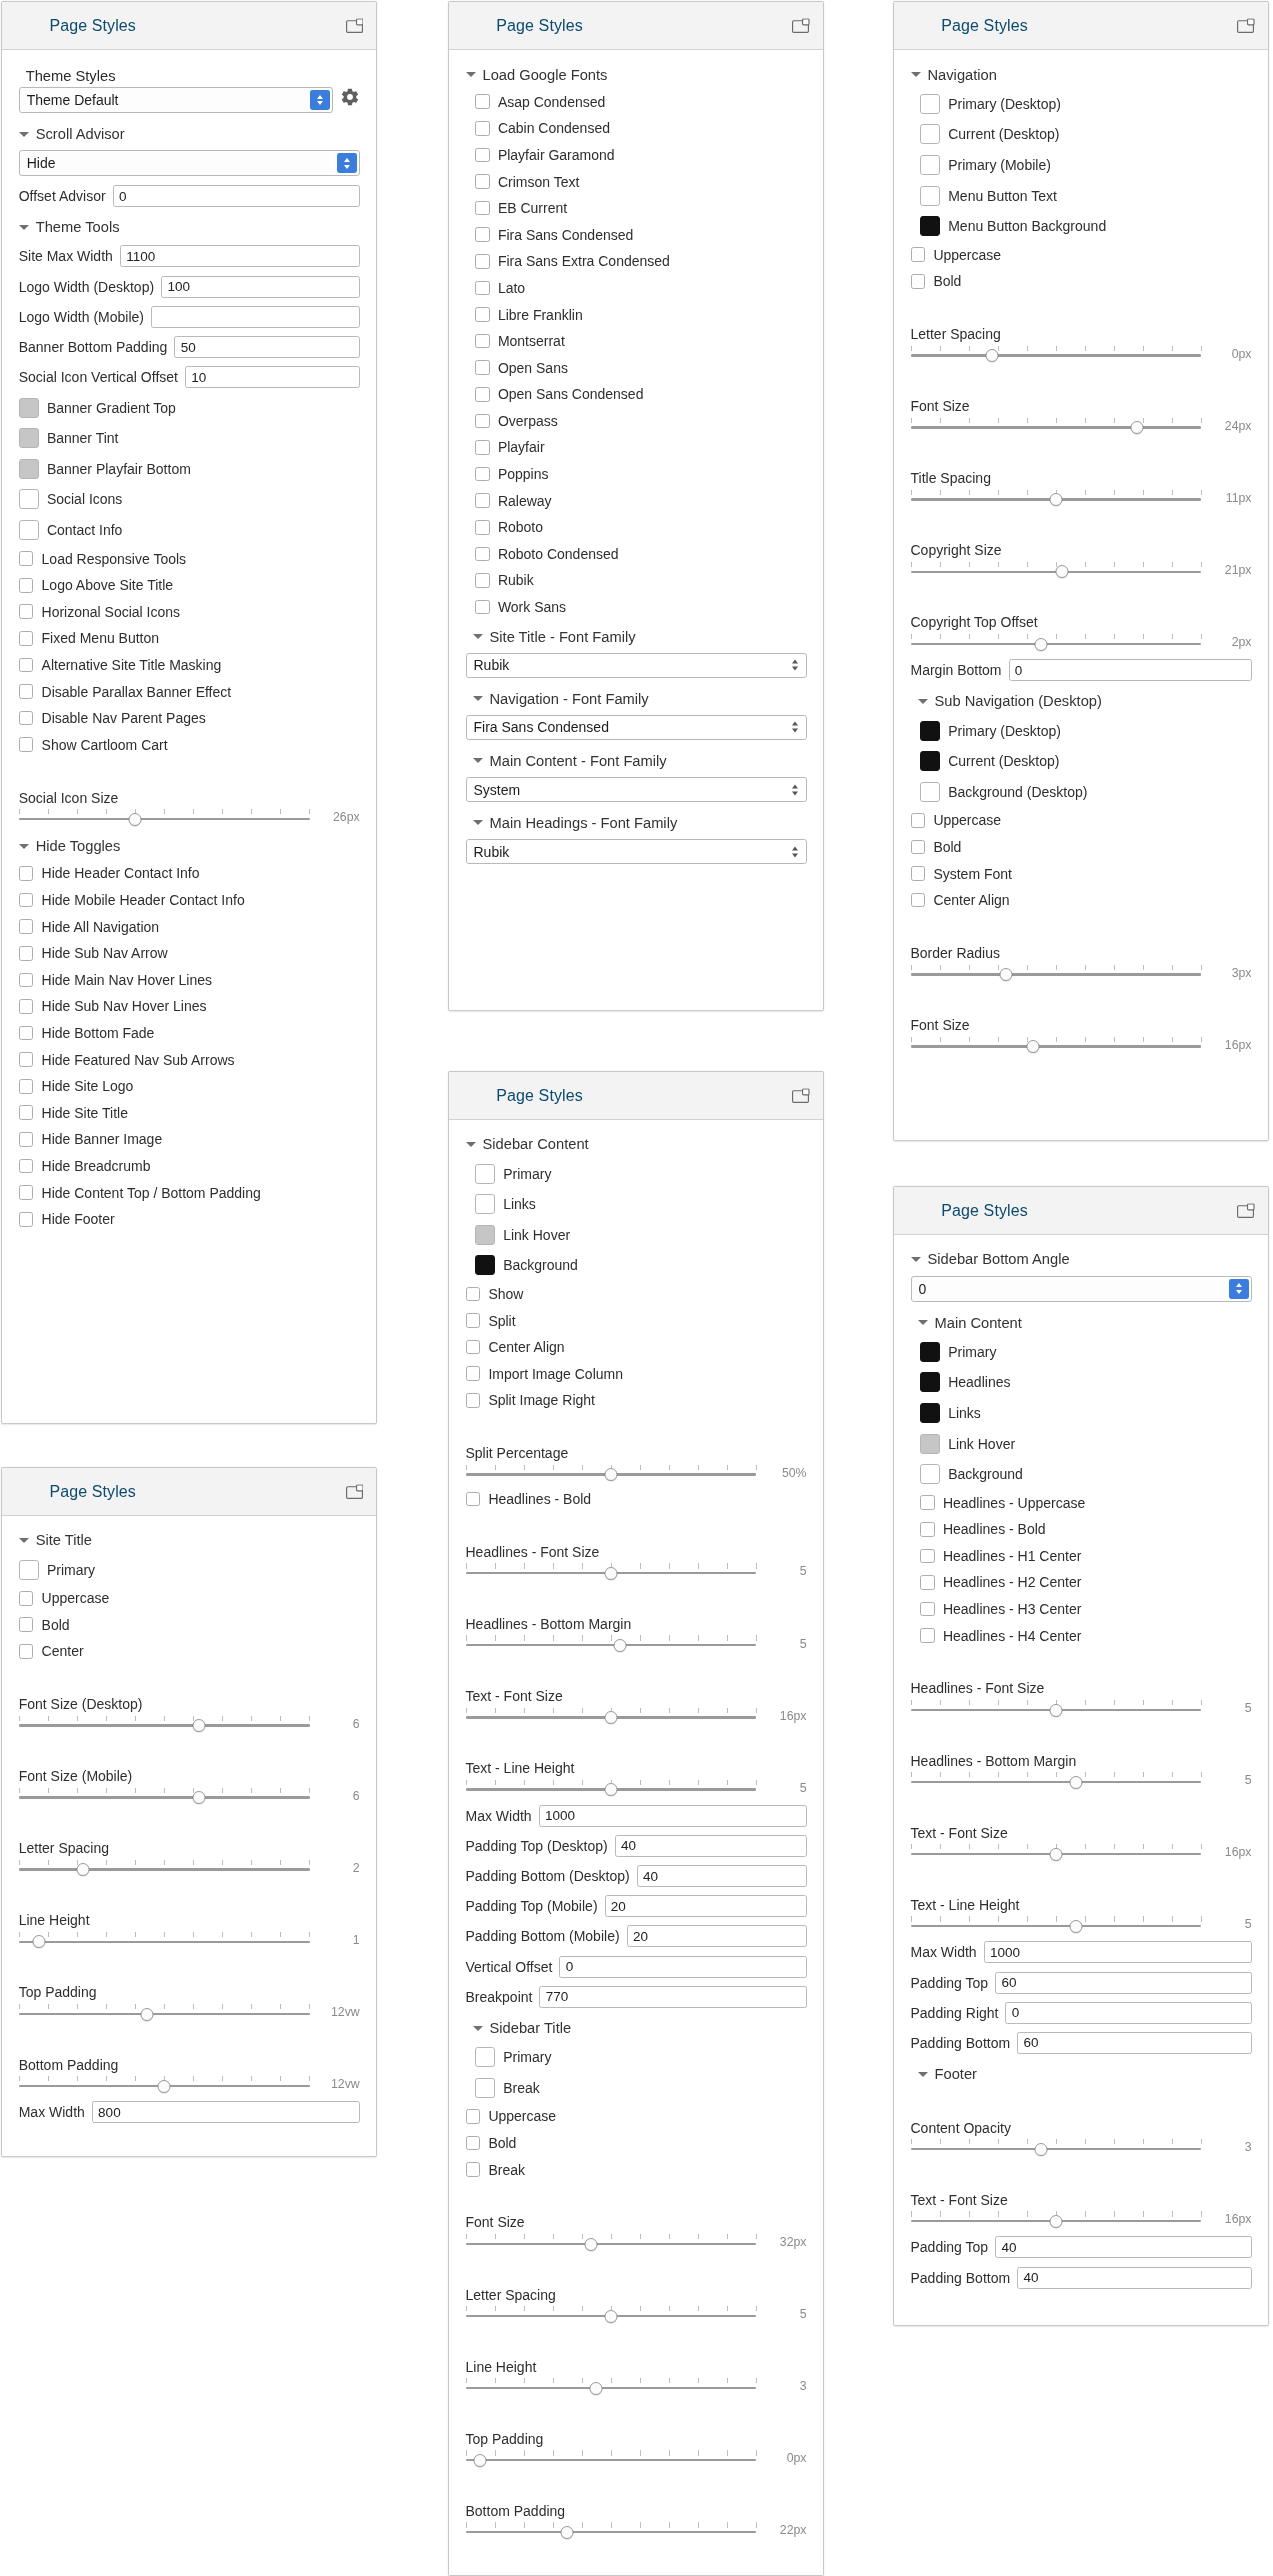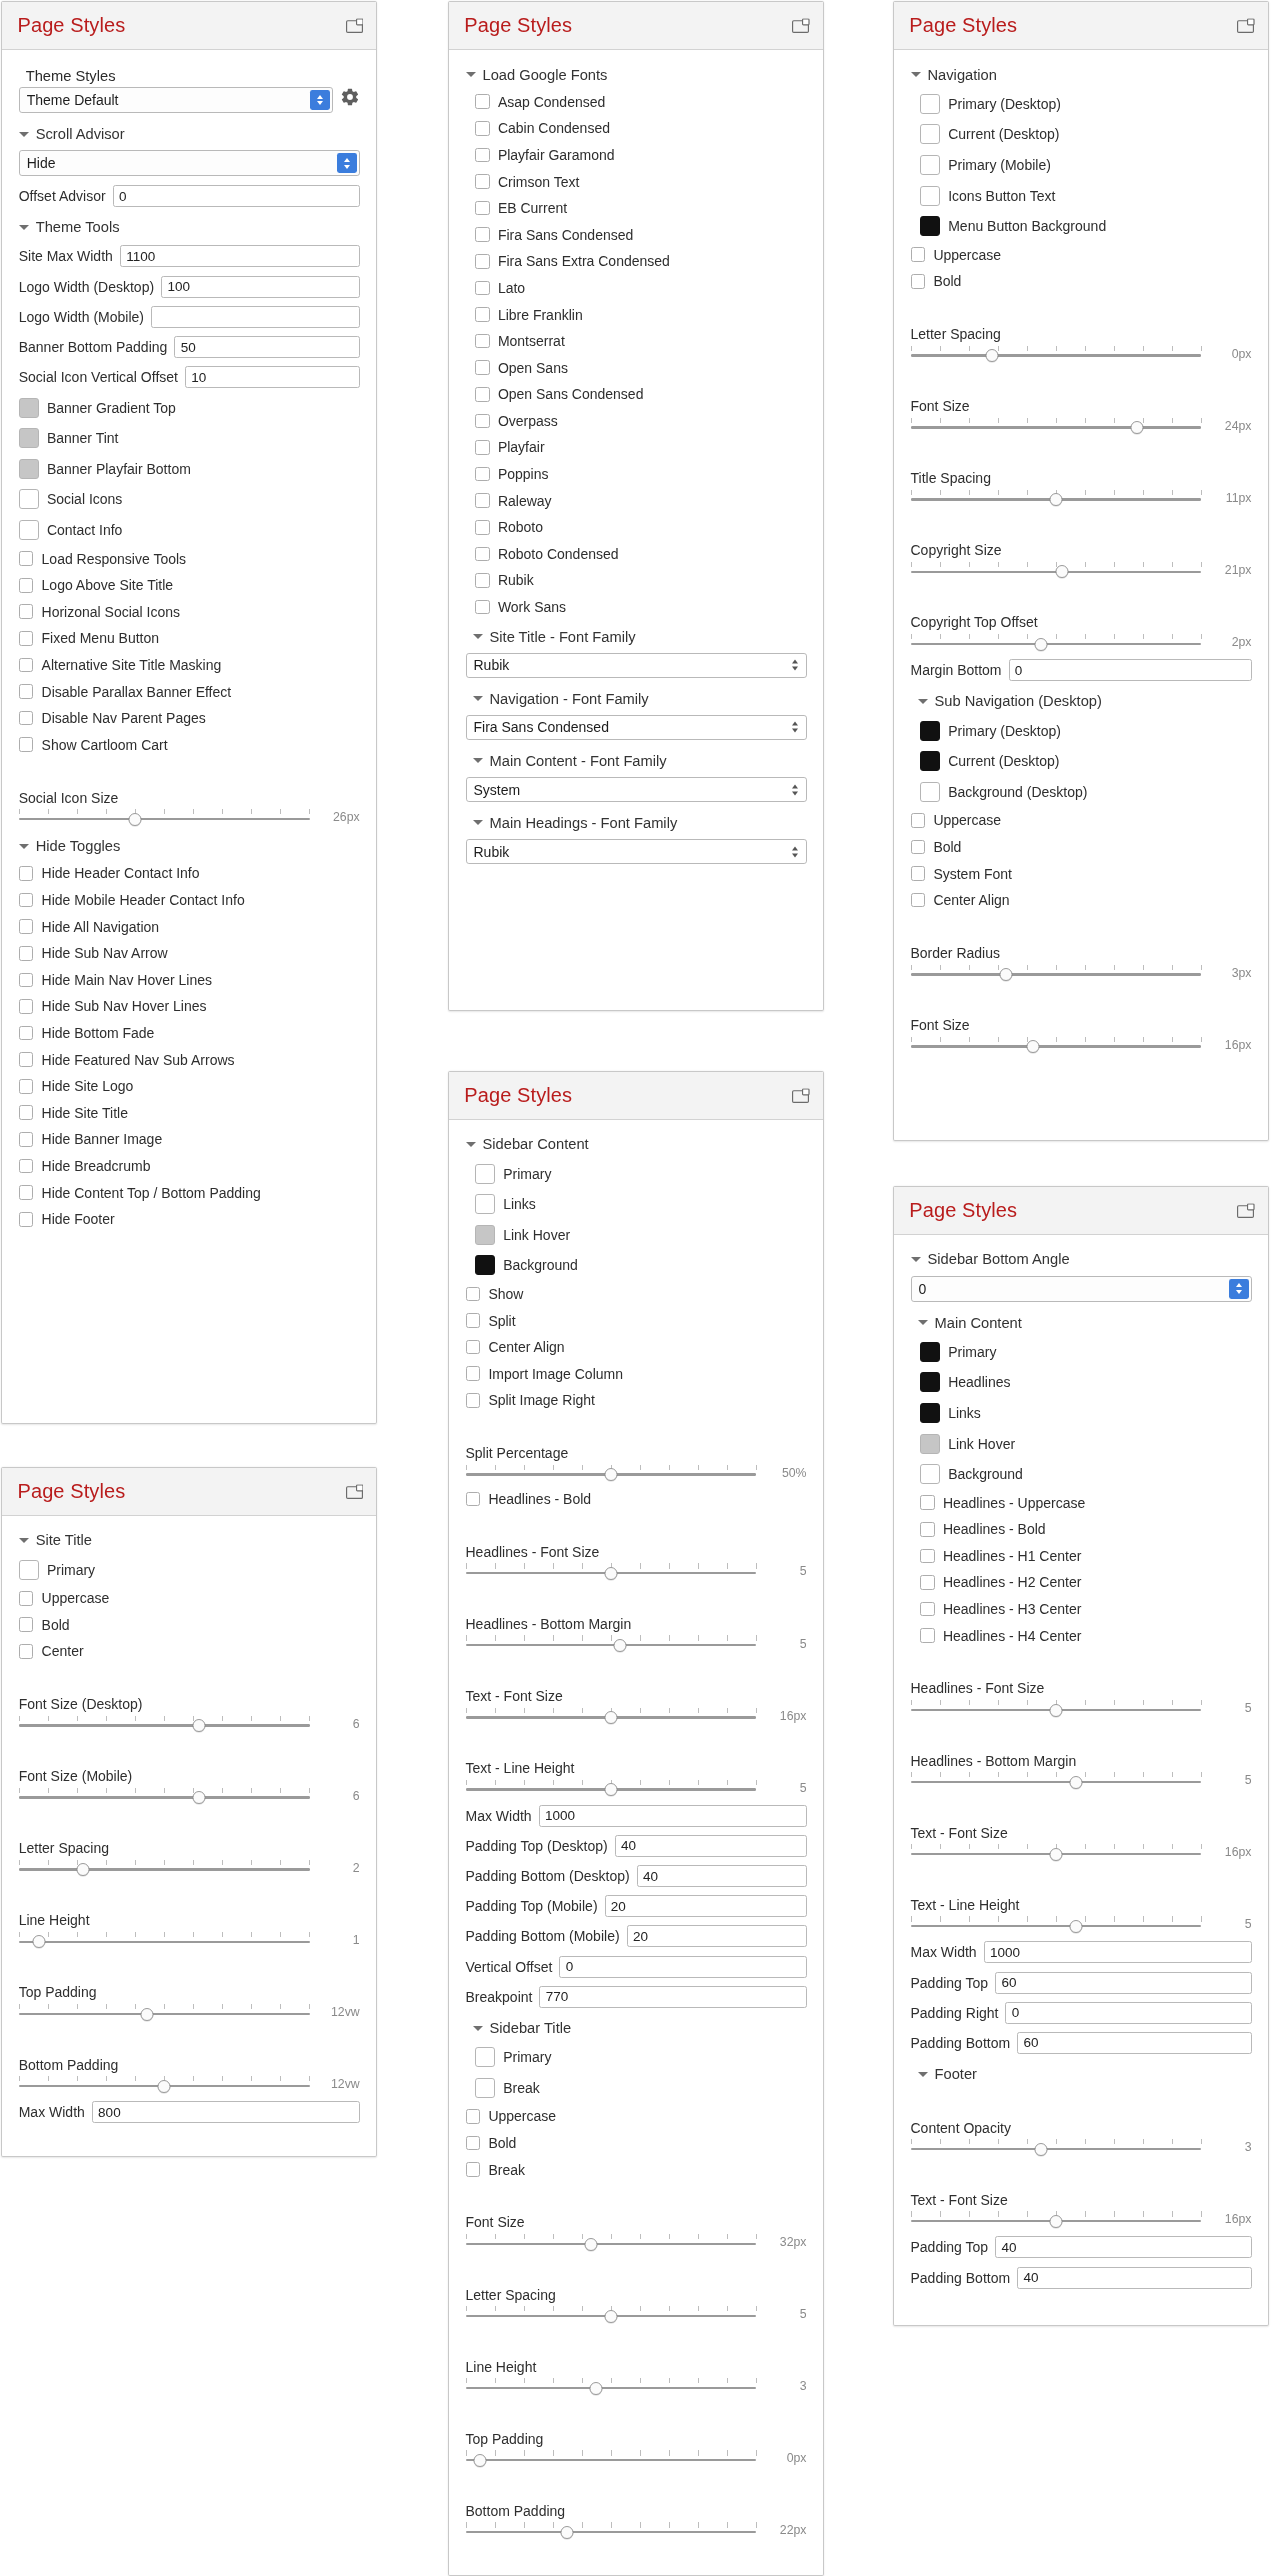--- a/index.html
+++ b/index.html
@@ -27,24 +27,25 @@
   .panel-header {
     height: 48px;
     background: #f3f3f3;
     border-bottom: 0.6px solid #d2d2d2;
     display: flex;
     align-items: center;
     padding: 0 15.3px;
     position: relative;
   }
   .panel-title {
-    font-size: 20px;
-    color: #b91c1c;
+    font-size: 16px;
+    color: #0c4a6e;
     font-weight: normal;
     letter-spacing: 0.1px;
+    margin-left: 32px;
   }
   .panel-icon {
     position: absolute;
     right: 13px;
     top: 50%;
     transform: translateY(-50%);
     width: 17.6px; height: 15.3px;
   }
   .panel-icon svg { display: block; }
   .panel-body {
@@ -1171,21 +1172,21 @@
       <div class="chk-row indent">
           <span class="swatch sw-white"></span>
           <span>Current (Desktop)</span>
         </div>
       <div class="chk-row indent">
           <span class="swatch sw-white"></span>
           <span>Primary (Mobile)</span>
         </div>
       <div class="chk-row indent">
           <span class="swatch sw-white"></span>
-          <span>Icons Button Text</span>
+          <span>Menu Button Text</span>
         </div>
       <div class="chk-row indent">
           <span class="swatch sw-black"></span>
           <span>Menu Button Background</span>
         </div>
       <div class="chk-row">
           <span class="chk"></span>
           <span>Uppercase</span>
         </div>
       <div class="chk-row">

